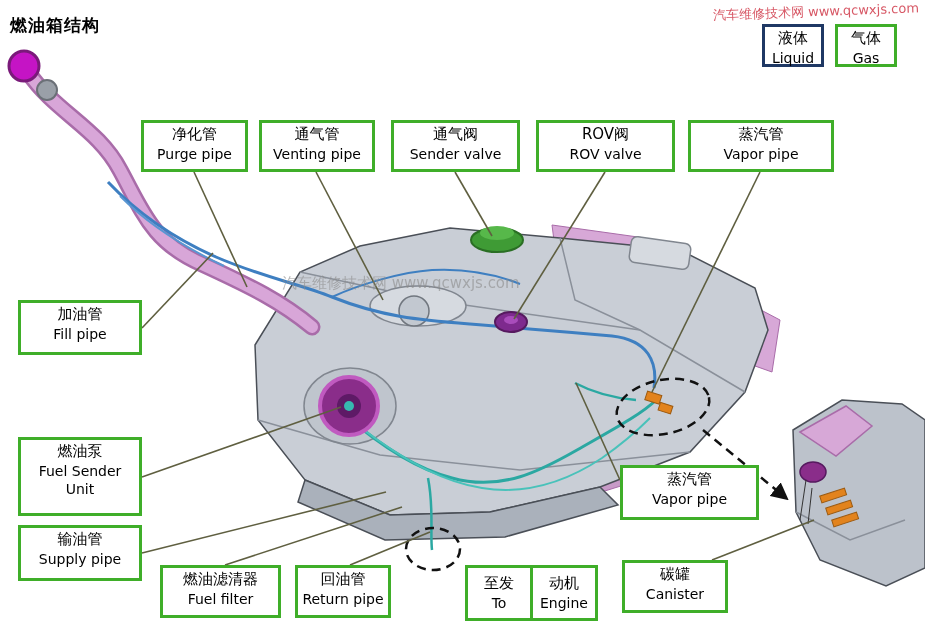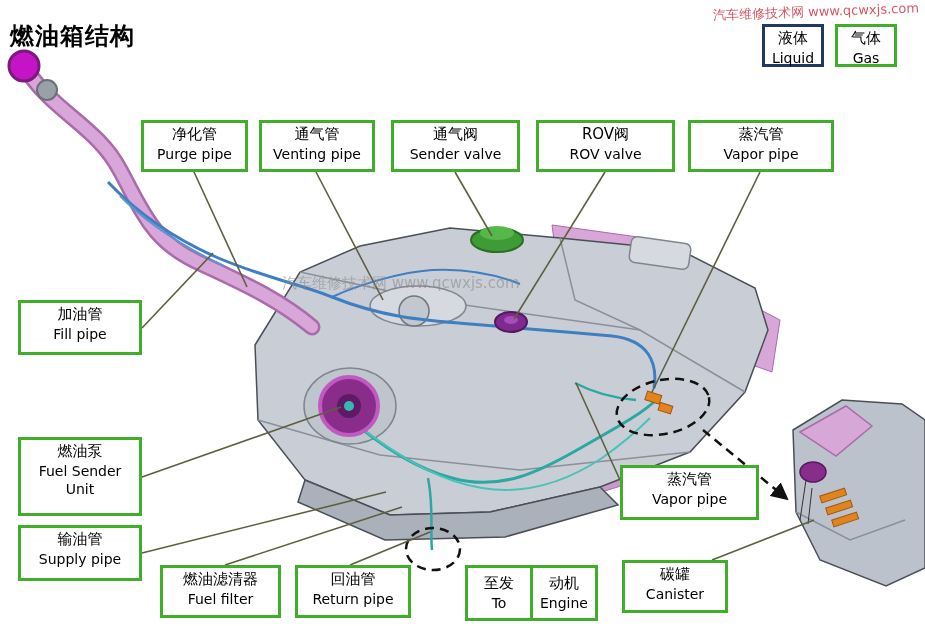--- a/index.html
+++ b/index.html
@@ -1,19 +1,19 @@
 <!DOCTYPE html>
 <html><head>
 <meta charset="utf-8">
 <style>
   * { margin:0; padding:0; box-sizing:border-box; }
   body { font-family:"DejaVu Sans","Liberation Sans",sans-serif; background:#fff; }
   .canvas { position:relative; width:925px; height:626px; background:#fff; overflow:hidden; }
   .art { position:absolute; left:0; top:0; z-index:0; }
-  .title { position:absolute; left:10px; top:20px; font-size:24px; font-weight:bold; color:#000; z-index:2; letter-spacing:1px; }
+  .title { position:absolute; left:10px; top:14px; font-size:17px; font-weight:bold; color:#000; z-index:2; letter-spacing:1px; }
   .wm-top { position:absolute; right:6px; top:3px; font-size:13px; color:#d03a4a; opacity:.85;
             transform:rotate(-2deg); white-space:nowrap; z-index:2; }
   .wm-mid { position:absolute; left:282px; top:274px; font-size:15px; color:#8c8c8c; opacity:.6;
             white-space:nowrap; z-index:1; }
   .callout { position:absolute; background:#fff; border:3px solid #3fae29; display:flex; flex-direction:column;
              align-items:center; text-align:center; line-height:1.3; z-index:3; padding:2px 4px; }
   .callout .zh { font-size:15px; color:#000; }
   .callout .en { font-size:14px; color:#000; }
   .legendbox { border-width:3px; }
   .legend-liquid { border-color:#1f3864; }
@@ -169,21 +169,21 @@
   </div>
   <div class="callout" style="left:18px;top:525px;width:124px;height:56px">
     <div class="zh">输油管</div>
     <div class="en">Supply pipe</div>
   </div>
 
   <div class="callout" style="left:160px;top:565px;width:121px;height:53px">
     <div class="zh">燃油滤清器</div>
     <div class="en">Fuel filter</div>
   </div>
-  <div class="callout" style="left:295px;top:565px;width:116px;height:53px">
+  <div class="callout" style="left:295px;top:565px;width:96px;height:53px">
     <div class="zh">回油管</div>
     <div class="en">Return pipe</div>
   </div>
   <div class="callout split" style="left:465px;top:565px;width:133px;height:56px">
     <div class="cell">
       <div class="zh">至发</div>
       <div class="en">To</div>
     </div>
     <div class="cell">
       <div class="zh">动机</div>

